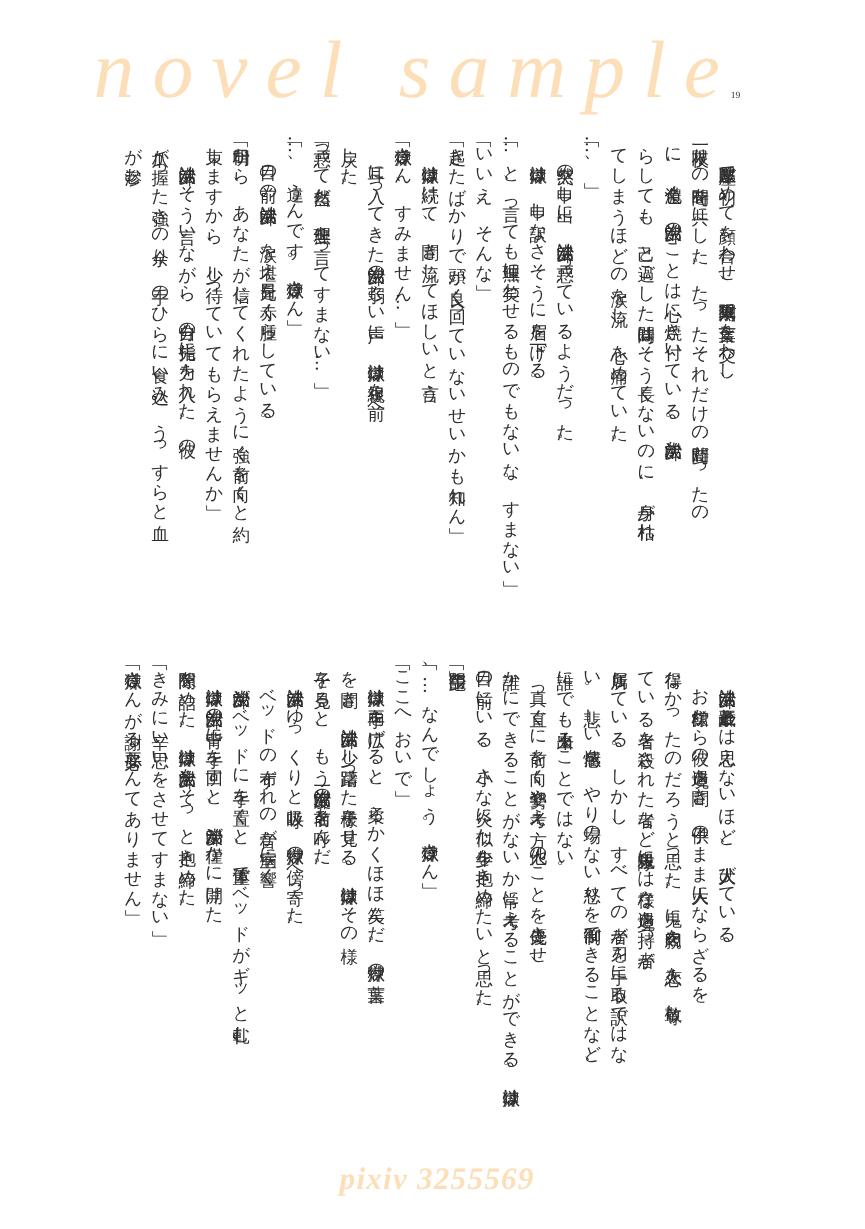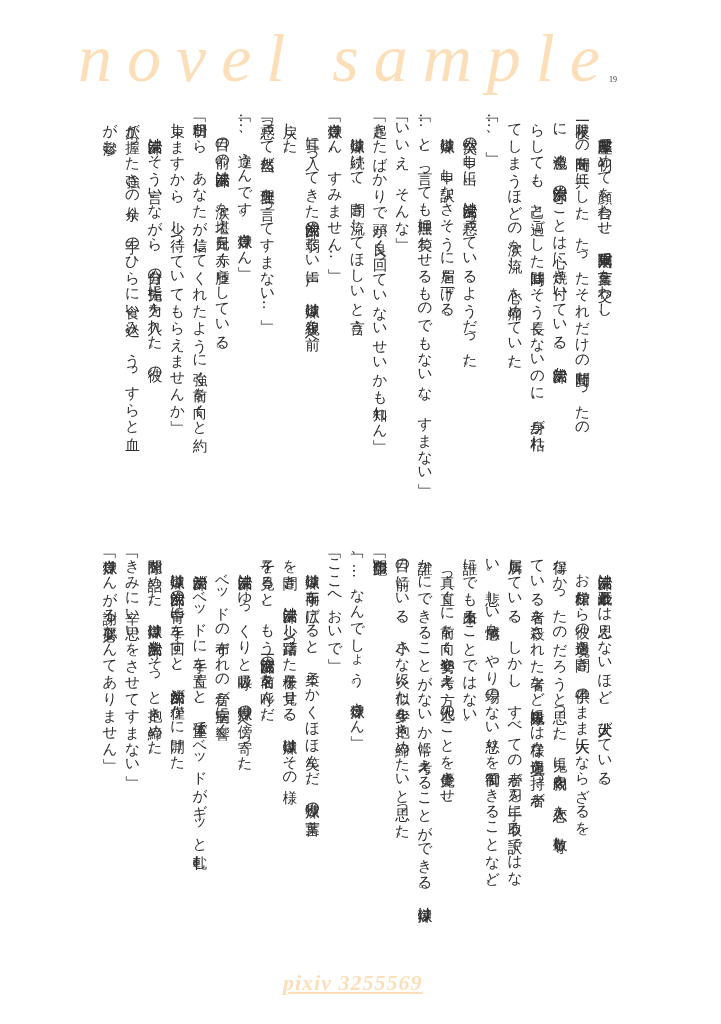--- a/index.html
+++ b/index.html
@@ -55,26 +55,25 @@
       margin: 0;
       padding: 0;
     }
     .footer-mark {
       position: absolute;
       left: 283px;
       top: 970px;
       font-family: "Liberation Serif", "DejaVu Serif", serif;
       font-style: italic;
       font-weight: bold;
-      font-size: 22px;
+      font-size: 26px;
       line-height: 26px;
       letter-spacing: 1px;
       white-space: pre;
       color: #fcdfb9;
-      text-decoration: underline;
     }
   </style>
 </head>
 <body>
 
 <div class="header-title">novel sample</div>
 <div class="page-number">19</div>
 
 <div class="text-block top">
   <p class="col">　産屋敷邸で初めて顔を合わせ、無限列車で言葉を交わし、</p>

